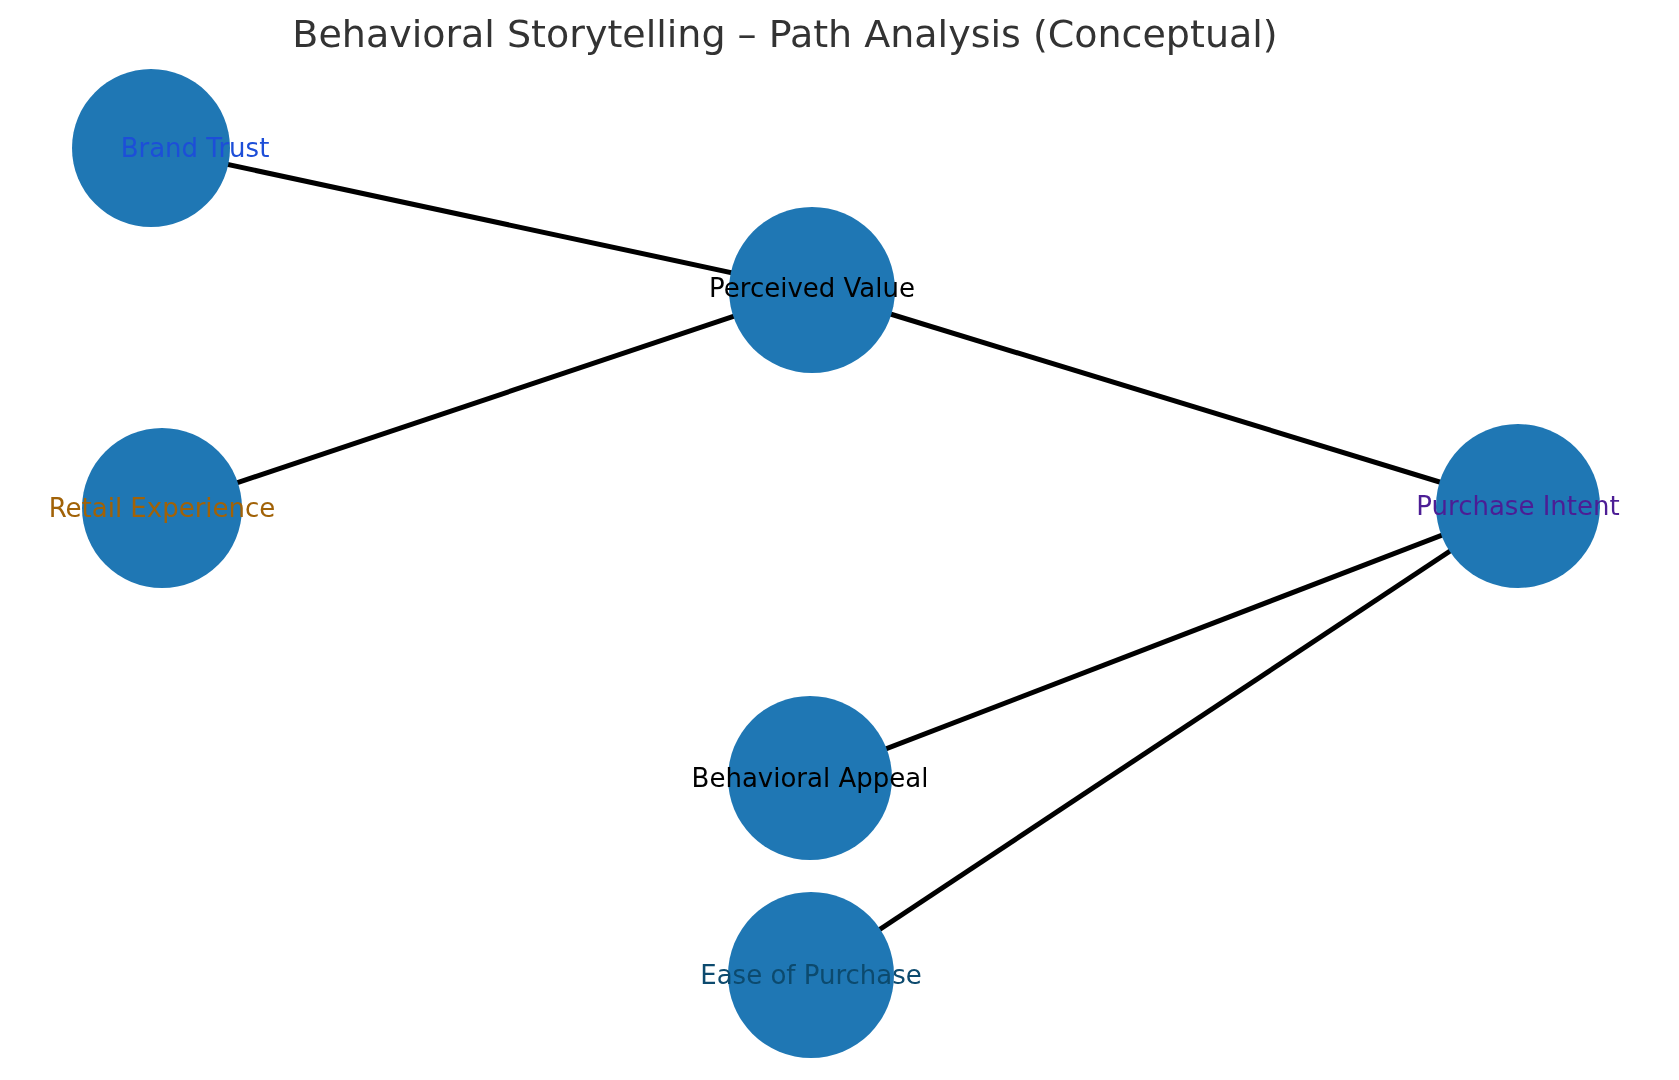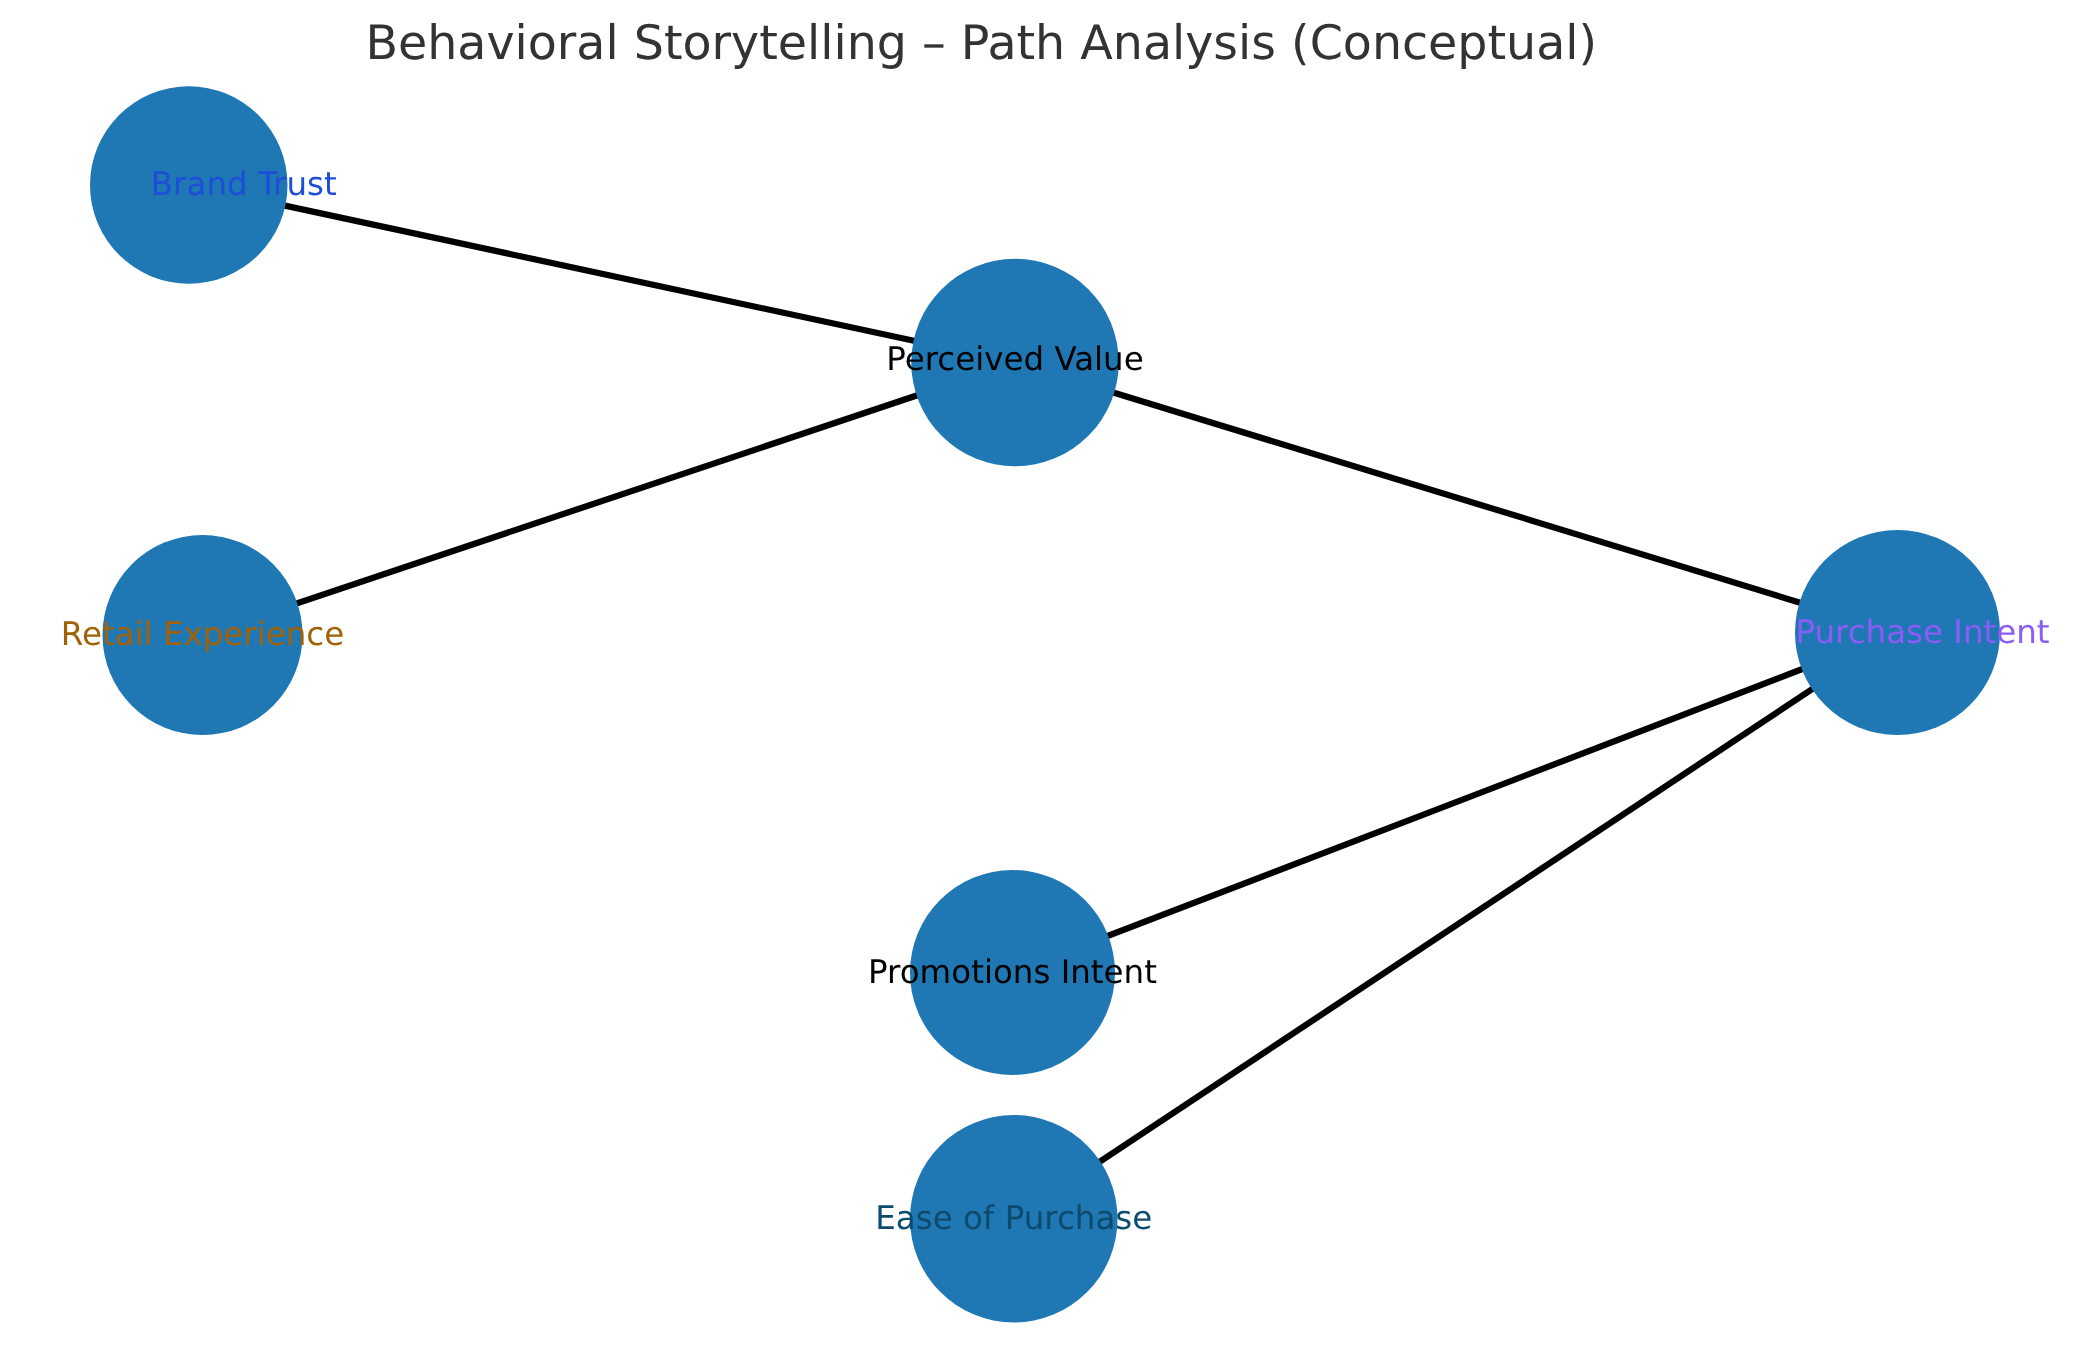--- a/index.html
+++ b/index.html
@@ -72,20 +72,20 @@
     </svg>
 
   <div id="node-layer">
       <div class="graph-node" style="left: 72px; top: 69px; width: 158px; height: 158px; background: rgb(31, 119, 180);"></div>
       <div class="node-label" style="left: 151px; top: 148px; color: #1d4ed8; margin-left: 44px;">Brand Trust</div>
       <div class="graph-node" style="left: 729px; top: 207px; width: 166px; height: 166px; background: rgb(31, 119, 180);"></div>
       <div class="node-label" style="left: 812px; top: 288px; color: rgb(0, 0, 0);">Perceived Value</div>
       <div class="graph-node" style="left: 82px; top: 428px; width: 160px; height: 160px; background: rgb(31, 119, 180);"></div>
       <div class="node-label" style="left: 162px; top: 508px; color: #a16207;">Retail Experience</div>
       <div class="graph-node" style="left: 1436px; top: 424px; width: 164px; height: 164px; background: rgb(31, 119, 180);"></div>
-      <div class="node-label" style="left: 1518px; top: 506px; color: #8b5cf6; margin-left: 20px;">Purchase Intent</div>
+      <div class="node-label" style="left: 1518px; top: 506px; color: #4c1d95;">Purchase Intent</div>
       <div class="graph-node" style="left: 728px; top: 696px; width: 164px; height: 164px; background: rgb(31, 119, 180);"></div>
-      <div class="node-label" style="left: 810px; top: 778px; color: rgb(0, 0, 0);">Promotions Intent</div>
+      <div class="node-label" style="left: 810px; top: 778px; color: rgb(0, 0, 0);">Behavioral Appeal</div>
       <div class="graph-node" style="left: 728px; top: 892px; width: 166px; height: 166px; background: rgb(31, 119, 180);"></div>
       <div class="node-label" style="left: 811px; top: 975px; color: #0c4a6e;">Ease of Purchase</div>
     </div>
 
 </div>
 
 </body></html>

